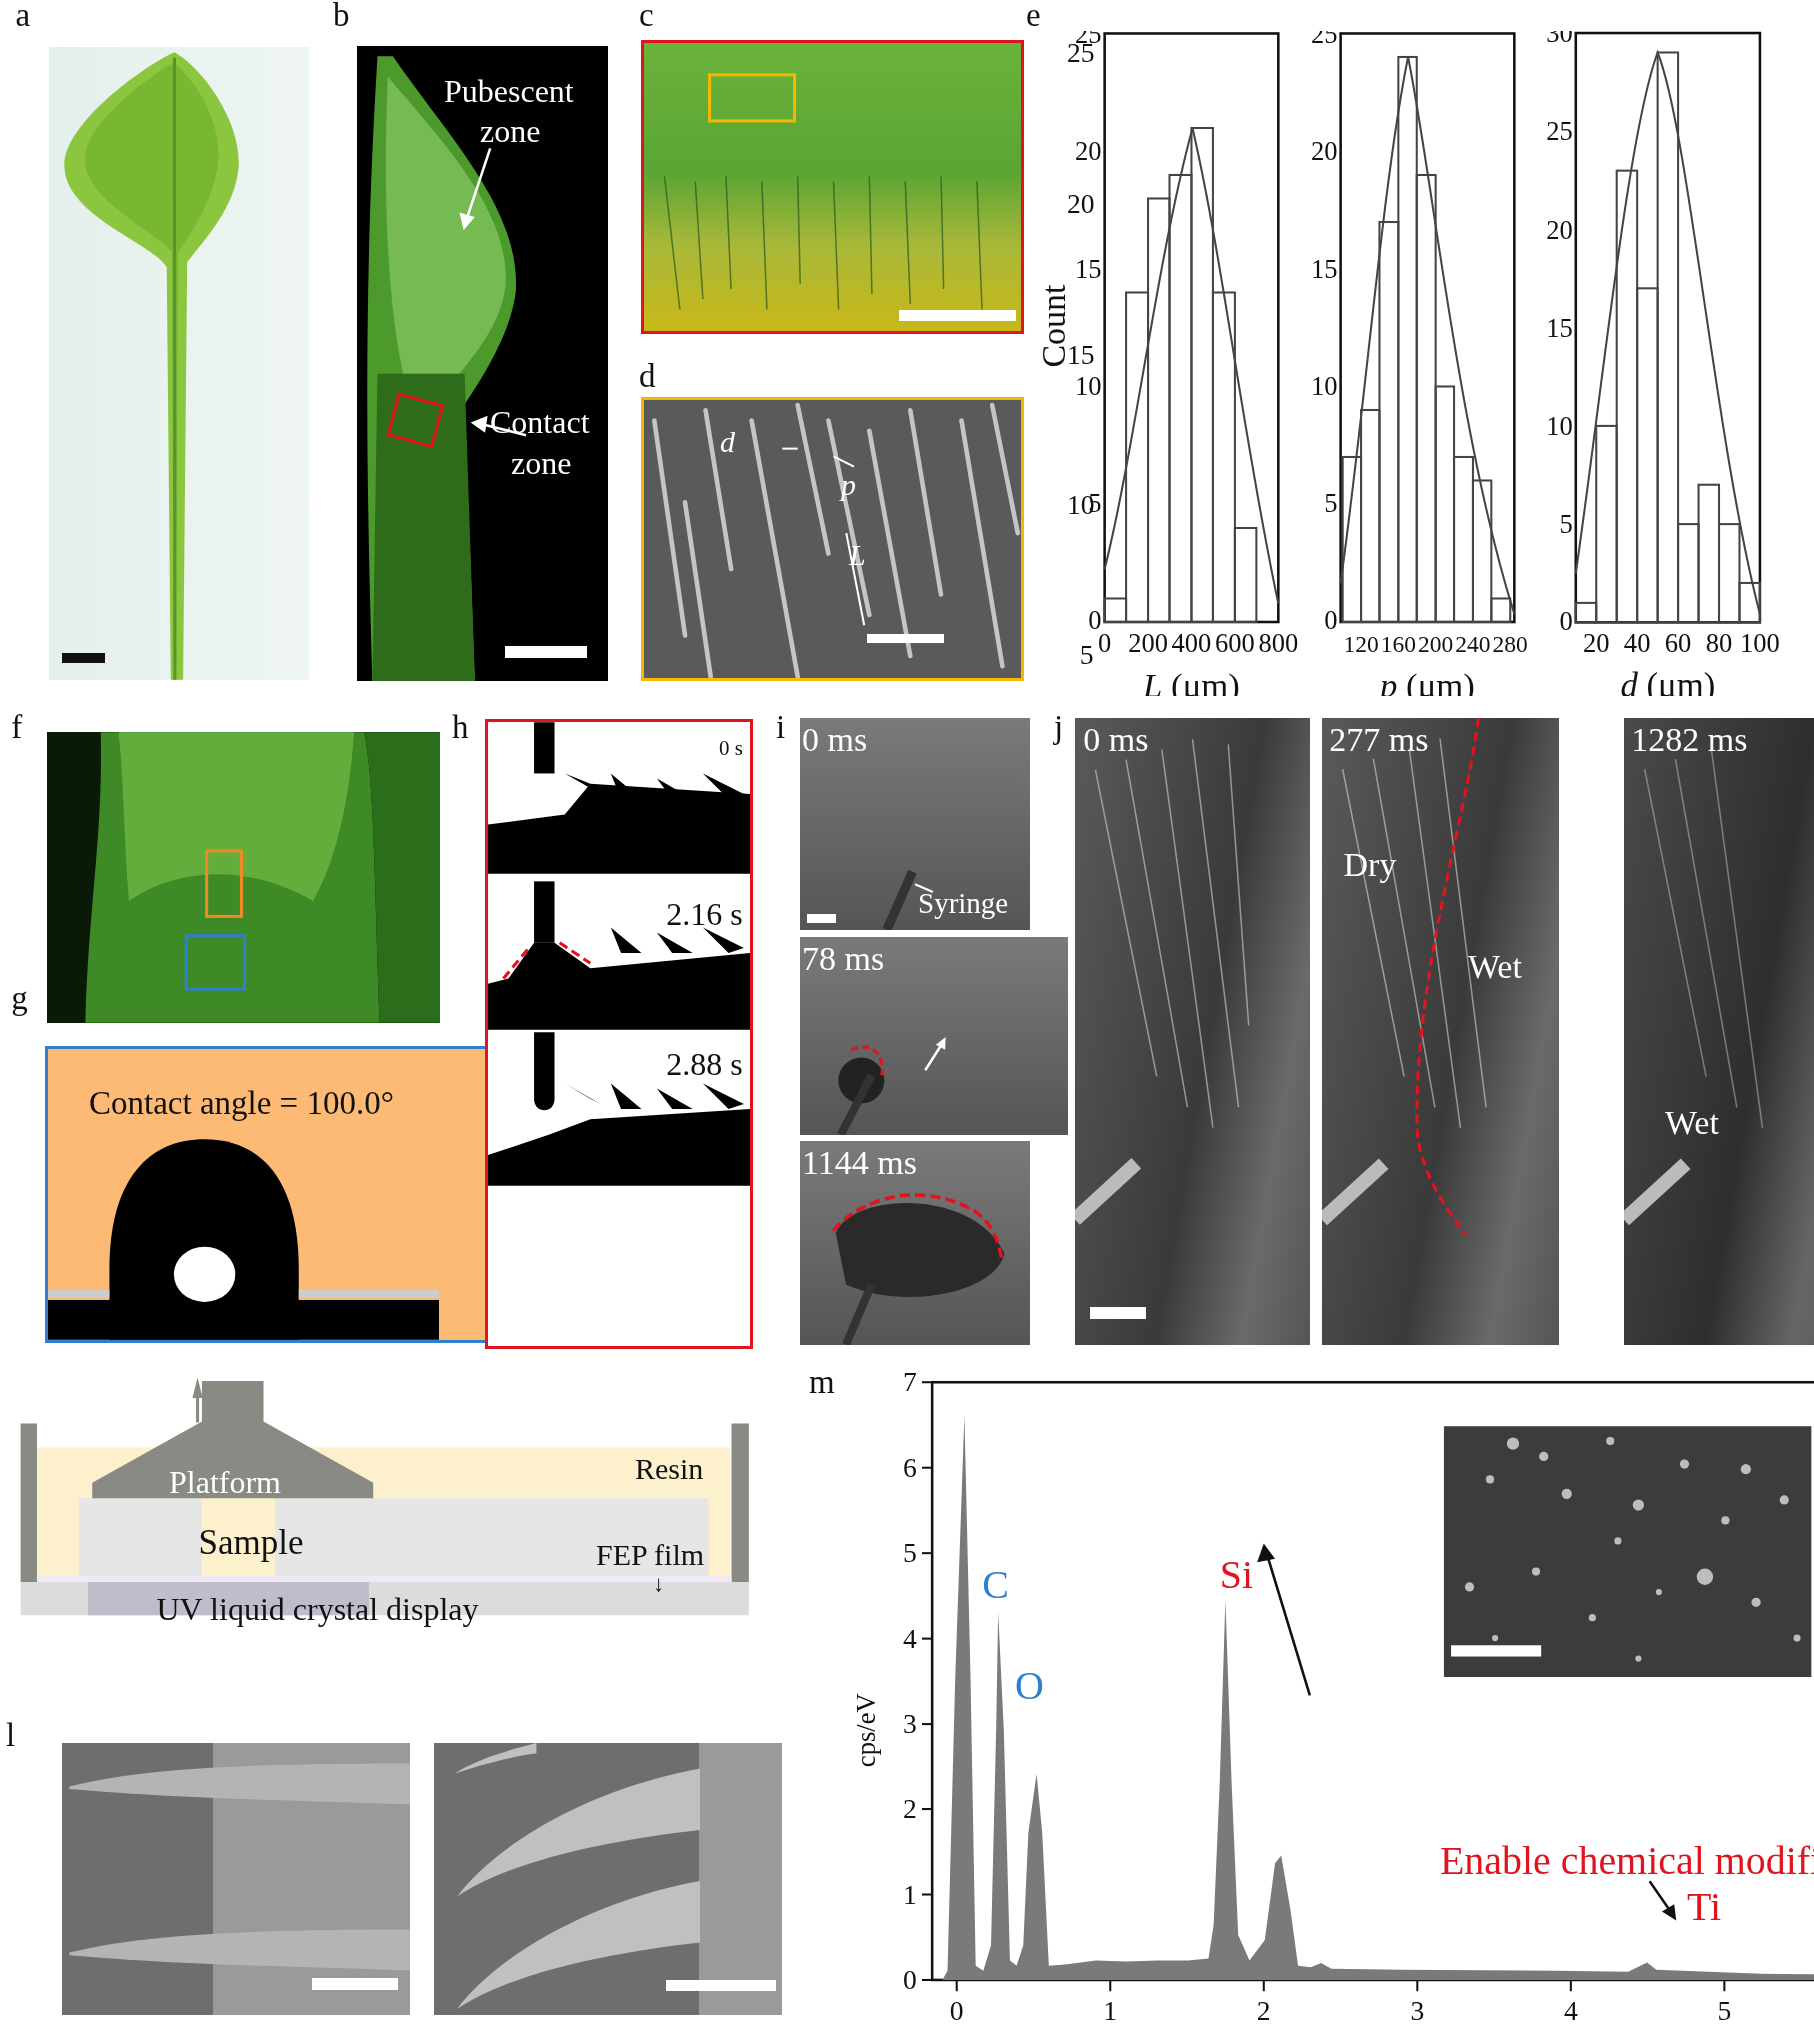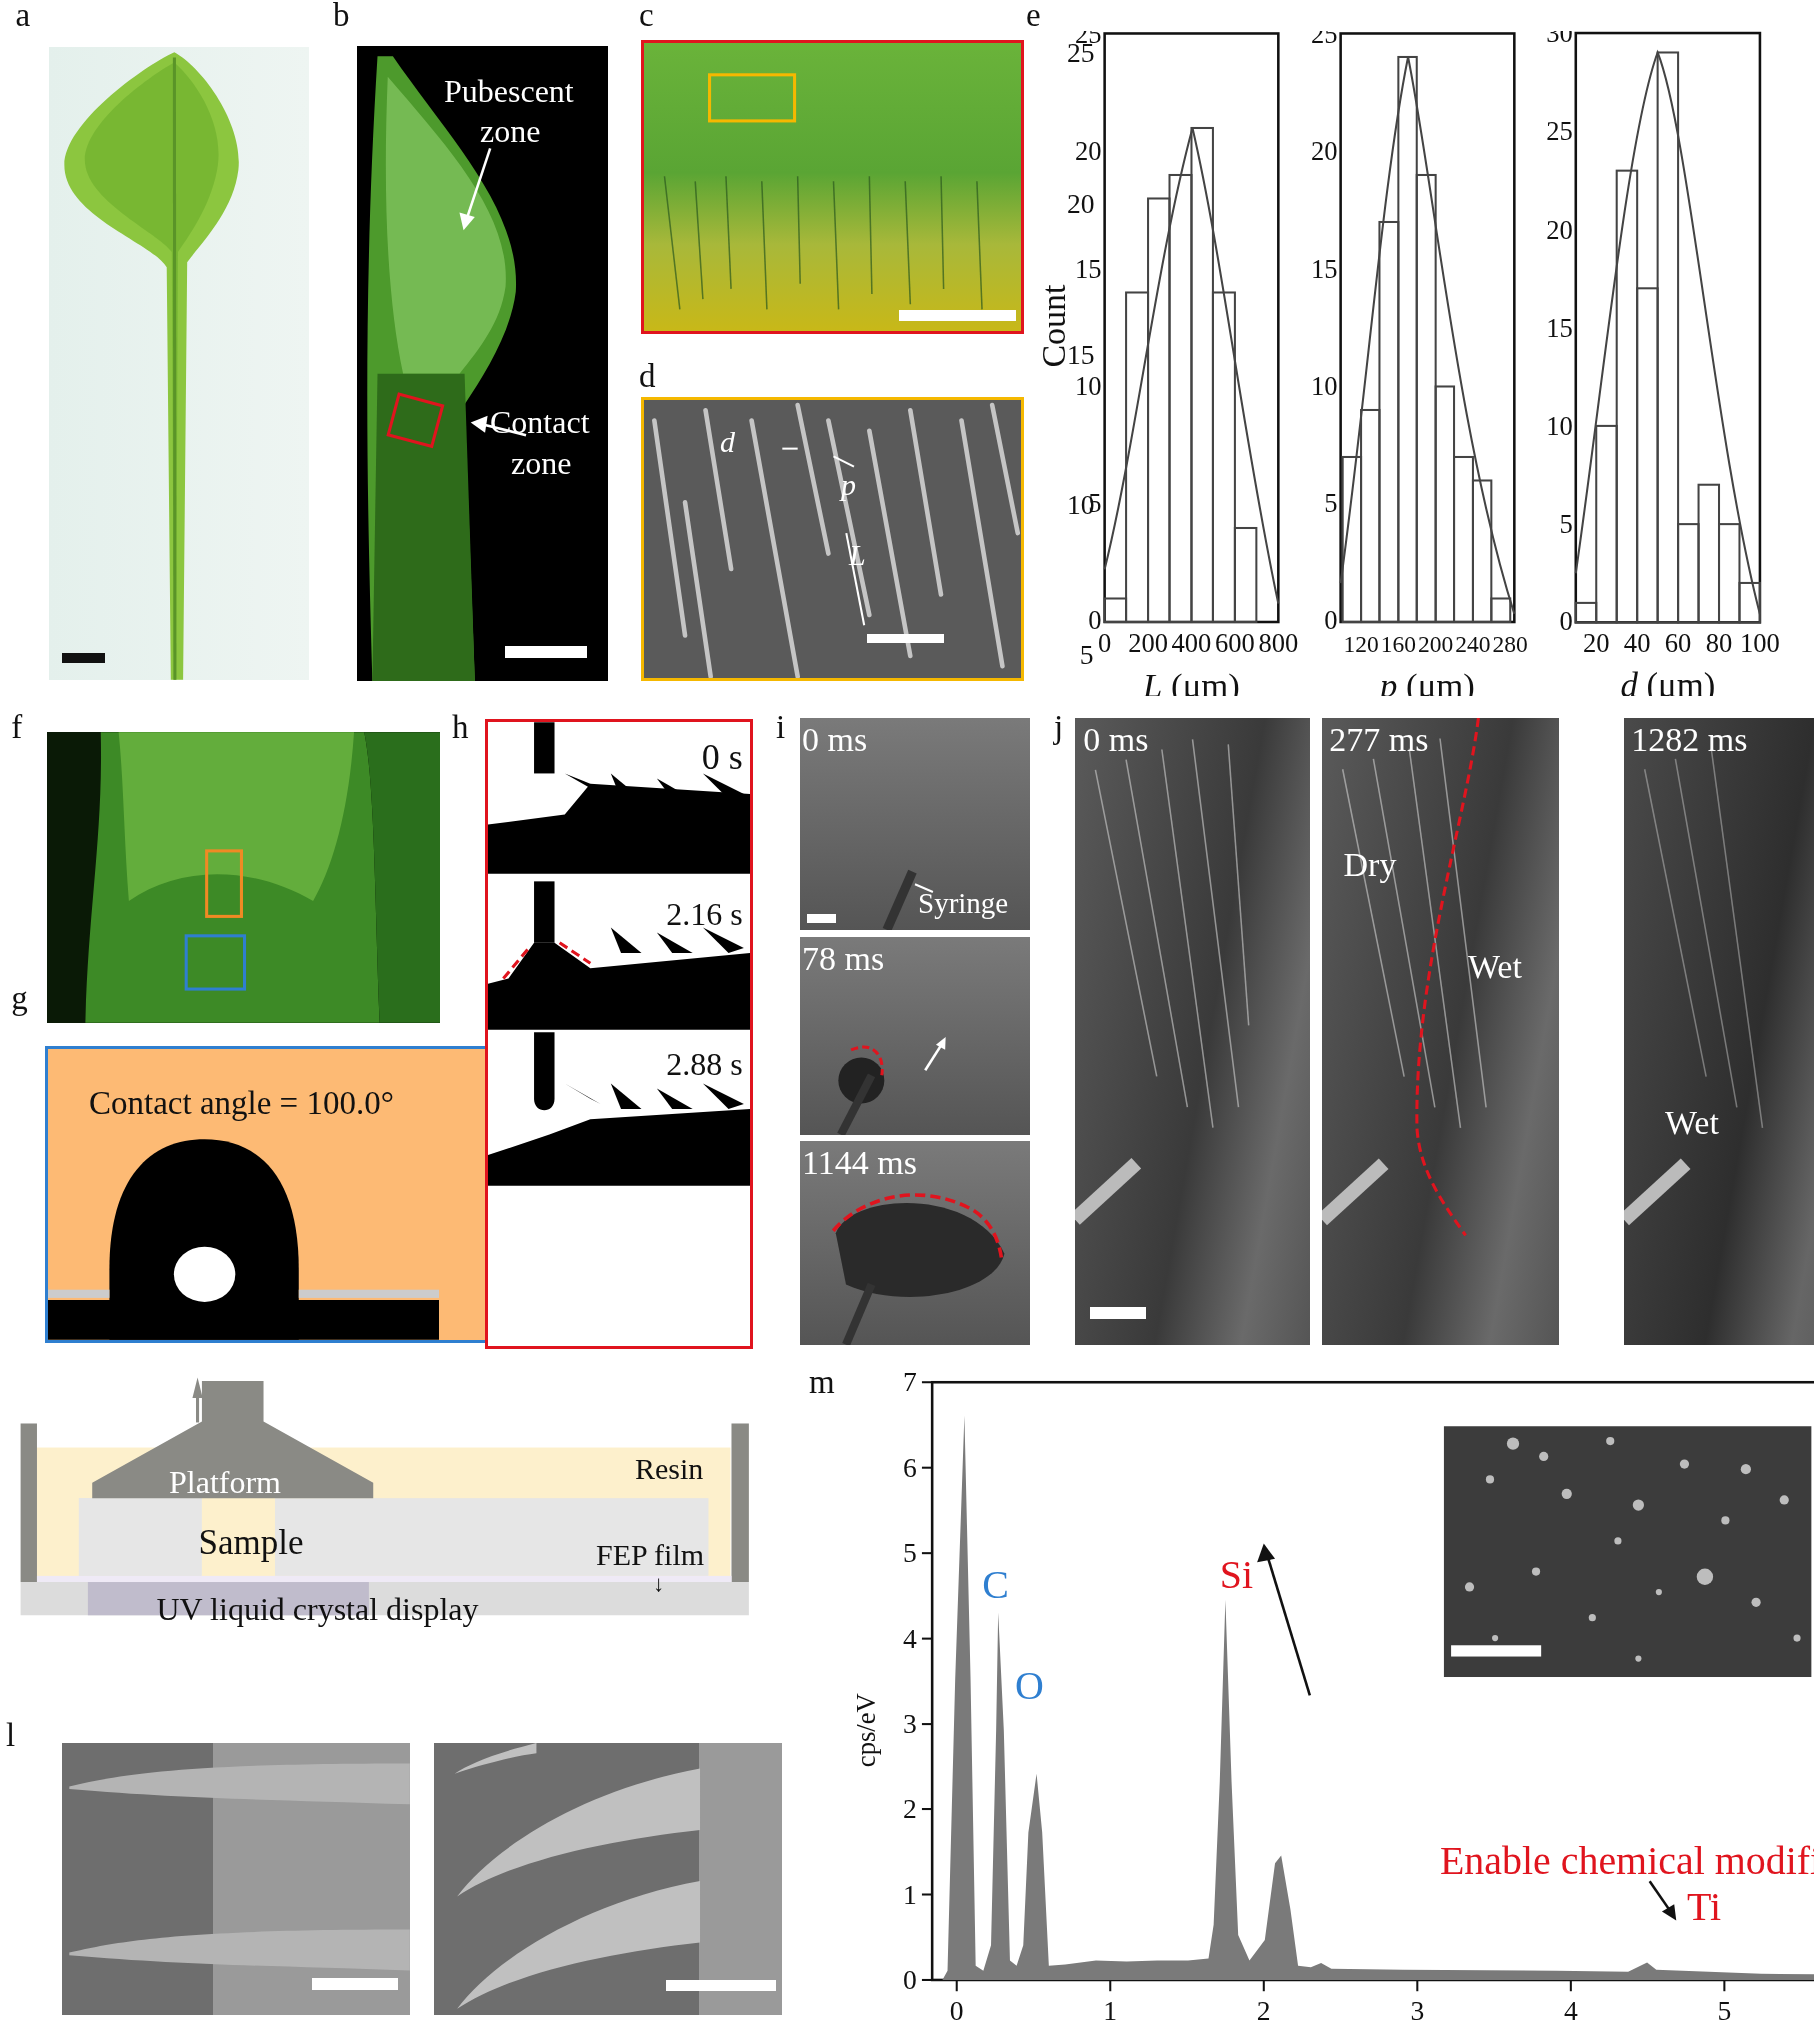--- a/index.html
+++ b/index.html
@@ -232,21 +232,21 @@
     <svg width="262" height="152" viewBox="0 0 512 296">
       <rect x="90" y="0" width="40" height="100" fill="#000"></rect>
       <path d="M0 200 L 150 180 L 200 120 L 512 140 L 512 296 L 0 296 Z" fill="#000"></path>
       <g fill="#000">
           <polygon points="150,100 220,140 200,120"></polygon>
           <polygon points="240,100 300,150 260,150"></polygon>
           <polygon points="330,110 400,150 360,150"></polygon>
           <polygon points="420,100 500,140 470,150"></polygon>
         </g>
     </svg>
-    <div class="bk" style="right:7.2px;top:14.3px;font-size:36px;">0 s</div>
+    <div class="bk" style="right:7.2px;top:14.3px;font-size:21px;">0 s</div>
   </div>
 
   <div class="photo" style="left:0;top:154px;width:262px;height:154px;">
     <svg width="262" height="154" viewBox="0 0 512 300">
       <rect x="90" y="10" width="40" height="120" fill="#000"></rect>
       <path d="M0 210 L 40 200 L 90 130 L 130 130 L 200 180 L 512 150 L 512 300 L 0 300 Z" fill="#000"></path>
       <path d="M30 200 L 80 140" stroke="#e0141e" stroke-width="6" stroke-dasharray="18 10"></path>
       <path d="M140 130 L 200 170" stroke="#e0141e" stroke-width="6" stroke-dasharray="18 10"></path>
       <g fill="#000">
           <polygon points="240,100 300,150 260,150"></polygon>
@@ -276,21 +276,21 @@
 <div class="plabel" style="left:776px;top:709px;">i</div>
 <div class="photo" style="left:800px;top:718px;width:230px;height:212px;background:linear-gradient(180deg,#7a7a7a,#555);">
   <div class="wt" style="left:2px;top:3.1px;">0 ms</div>
   <svg class="abs" style="left:0;top:0" width="230" height="212" viewBox="0 0 450 414">
       <line x1="170" y1="414" x2="220" y2="300" stroke="#333" stroke-width="18"></line>
       <line x1="260" y1="340" x2="225" y2="325" stroke="#fff" stroke-width="4"></line>
     </svg>
   <div class="wt" style="left:118px;top:169px;font-size:29px;">Syringe</div>
   <div class="scalebar" style="left:7.2px;top:196px;width:29px;height:9.2px;"></div>
 </div>
-<div class="photo" style="left:800px;top:937px;width:230px;height:198px;background:linear-gradient(180deg,#7a7a7a,#555);">
+<div class="photo" style="left:800px;top:937px;width:268px;height:198px;background:linear-gradient(180deg,#7a7a7a,#555);">
   <div class="wt" style="left:2px;top:3.1px;">78 ms</div>
   <svg class="abs" style="left:0;top:0" width="230" height="198" viewBox="0 0 450 386">
     <circle cx="120" cy="280" r="45" fill="#222"></circle>
     <path d="M100 220 C 150 200 165 240 160 270" stroke="#e0141e" stroke-width="6" fill="none" stroke-dasharray="14 8"></path>
     <line x1="245" y1="260" x2="280" y2="205" stroke="#fff" stroke-width="5"></line>
     <polygon points="285,195 266,210 284,220" fill="#fff"></polygon>
     <line x1="80" y1="386" x2="140" y2="270" stroke="#333" stroke-width="16"></line>
   </svg>
 </div>
 <div class="photo" style="left:800px;top:1141px;width:230px;height:204px;background:linear-gradient(180deg,#7a7a7a,#555);">

